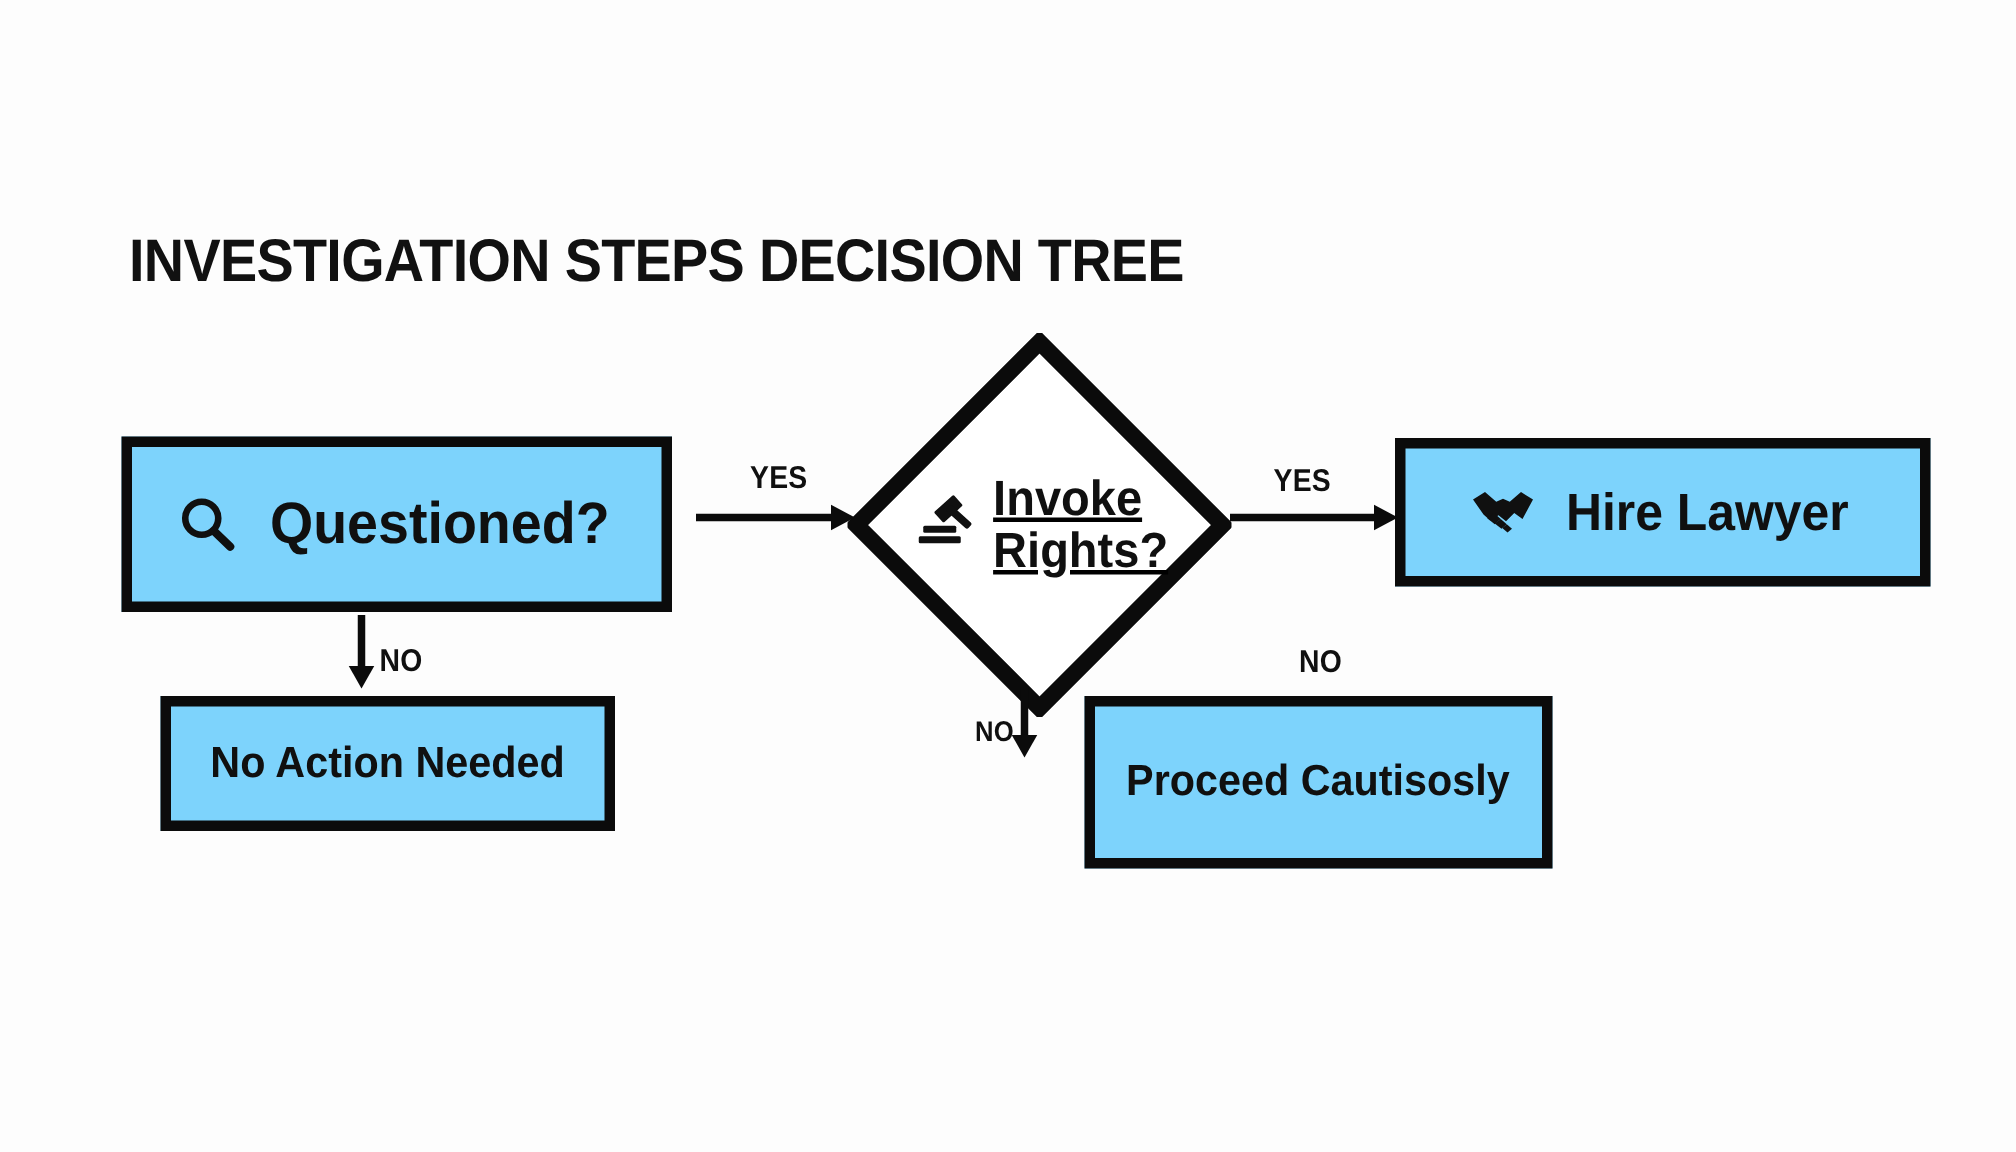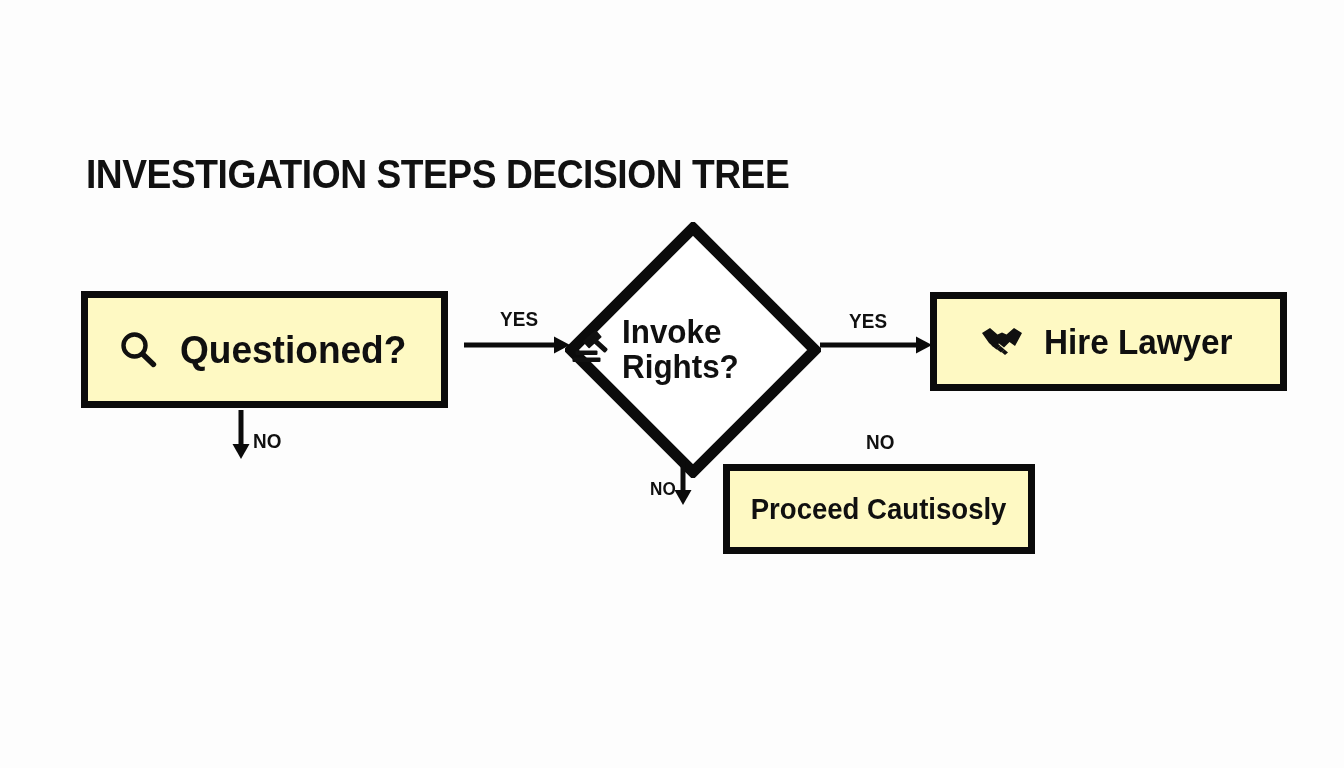--- a/index.html
+++ b/index.html
@@ -31,21 +31,21 @@
     color: #111111;
     white-space: nowrap;
     transform: scaleX(0.93);
     transform-origin: left center;
   }
 
   
   .node-box {
     position: absolute;
     box-sizing: border-box;
-    background: #fef9c3;
+    background: #7dd3fc;
     border: 7px solid #0b0b0b;
     display: flex;
     align-items: center;
     justify-content: center;
     gap: 14px;
   }
   .node-label {
     font-family: "Liberation Sans Narrow", "Liberation Sans", sans-serif;
     font-weight: 700;
     color: #101010;
@@ -68,45 +68,46 @@
   #node-no-action .node-label { font-size: 29px; }
 
   #node-hire-lawyer {
     left: 930px; top: 292px;
     width: 357px; height: 99px;
   }
   #node-hire-lawyer .node-label { font-size: 35px; }
 
   #node-proceed {
     left: 723px; top: 464px;
-    width: 312px; height: 90px;
+    width: 312px; height: 115px;
   }
   #node-proceed .node-label { font-size: 29px; }
 
   
   #node-invoke-rights {
     position: absolute;
     left: 565px;
     top: 222px;
     width: 256px;
     height: 256px;
   }
   #node-invoke-rights .diamond-shape {
     position: absolute;
     inset: 0;
   }
   #node-invoke-rights .diamond-content {
     position: absolute;
     inset: 0;
     display: flex;
     align-items: center;
-    justify-content: flex-start;
+    justify-content: center;
     gap: 6px;
     padding-left: 6px;
     box-sizing: border-box;
+    text-decoration: underline;
   }
   #node-invoke-rights .node-label {
     font-size: 33px;
     line-height: 1.06;
     text-align: left;
   }
 
   
   .icon {
     display: inline-flex;
@@ -195,20 +196,23 @@
                    L25 23.5 L20 19.5 L14.5 23 L10 19 L3 9 Z"></path>
           <path d="M12.5 21.5 L17 18 L21.5 22 L17.5 25.5 Z"></path>
           <path d="M17.5 25 L21.5 22 L25.5 25.5 L22 28.5 Z"></path>
           <path d="M22.5 28 L25.5 25.5 L29 28.5 L26 31 Z"></path>
         </g>
       </svg>
     </span>
     <span class="node-label">Hire Lawyer</span>
   </div>
 
+  <div class="node-box" id="node-no-action">
+    <span class="node-label">No Action Needed</span>
+  </div>
 
   <div class="node-box" id="node-proceed">
     <span class="node-label">Proceed Cautisosly</span>
   </div>
 
   <svg class="connector" id="connector-questioned-to-diamond" width="110" height="26" viewBox="0 0 110 26">
     <line x1="2" y1="13" x2="92" y2="13" stroke="#0b0b0b" stroke-width="5"></line>
     <polygon points="92,4.5 108,13 92,21.5" fill="#0b0b0b"></polygon>
   </svg>
 

